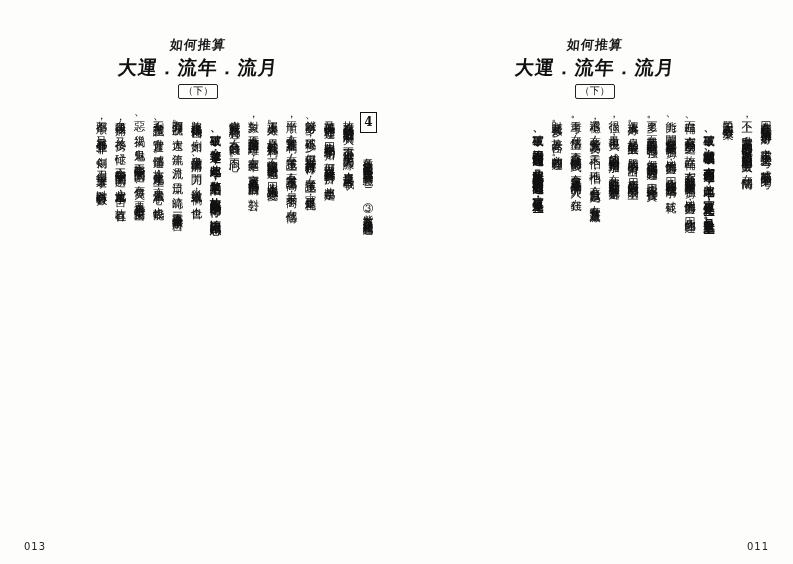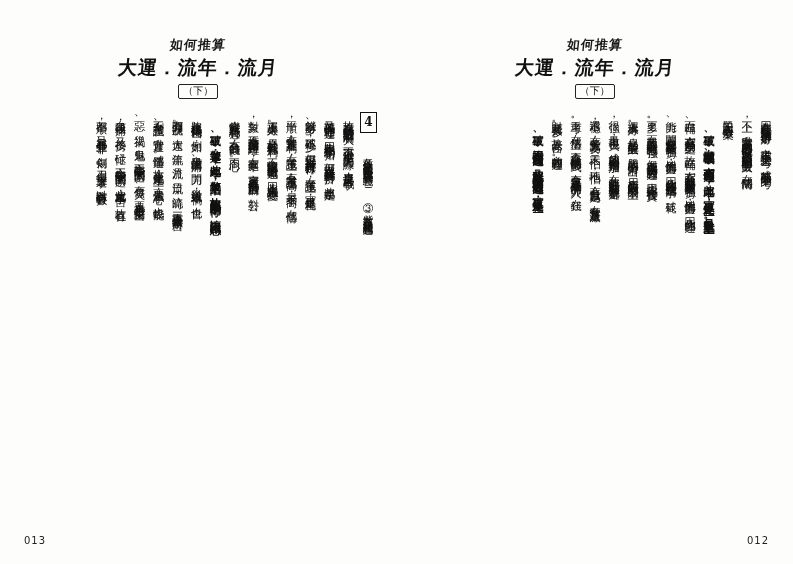--- a/index.html
+++ b/index.html
@@ -119,21 +119,21 @@
     border: 1.5px solid #111;
     padding: 2px 1px;
     font-weight: bold;
     font-size: 12px;
     line-height: 13px;
     margin-bottom: 4px;
   }
   
   .folio {
     position: absolute;
-    bottom: 18px;
+    bottom: 12px;
     font-family: "DejaVu Sans", sans-serif;
     font-size: 10px;
     color: #222;
     letter-spacing: 1px;
   }
   .folio-left { left: 24px; }
   .folio-right { right: 24px; }
   .hdr-wrap-left { left: 0; right: 0; }
 </style>
 </head>
@@ -190,17 +190,17 @@
         <div class="col">能力、開刀也是幫助破軍更強勢、兇悍的力量，因此你的運程也是爭門、破耗</div>
         <div class="col">更多。而其人的競爭能力也特強，但花費也特別大的運程，也因此你會投資</div>
         <div class="col">運上大不好。易於競爭失敗，一股腦的全力付出，用所有的錢財去爭鬥上，</div>
         <div class="col">很強，力量也很大，成功的機會相對增加，在此運中你就貼和在競爭都是</div>
         <div class="col">還不穩，有些膽大妄為，天不怕、地不怕，有些自以為是，在升官運上是激</div>
         <div class="col">重考。在感情上，會不計較感情的形式，會有第三者或婚外情的介入，在錢</div>
         <div class="col">財上耗費多。故是亦吉、亦凶的運程。</div>
         <div class="col indent1 bold">破軍、祿存同宮的運程：此運程亦是『祿逢沖破』的運程，破軍是耗星，</div>
       </div>
 
-      <div class="folio folio-right">012</div>
+      <div class="folio folio-right">011</div>
     </div>
 
   </div>
 </div>
 
 </body></html>

